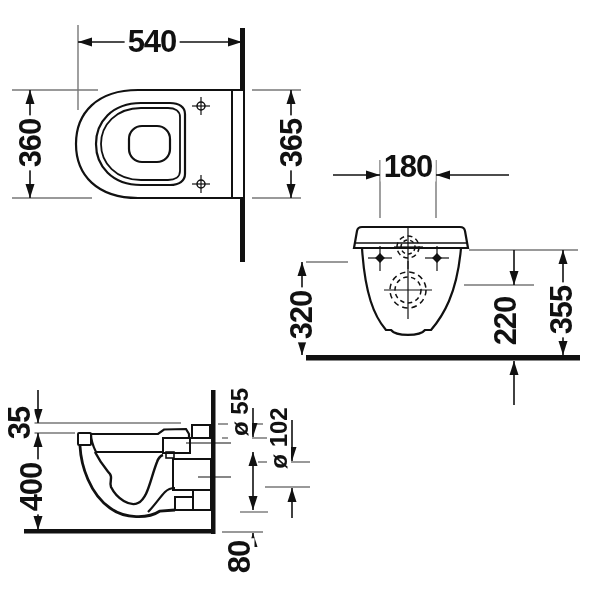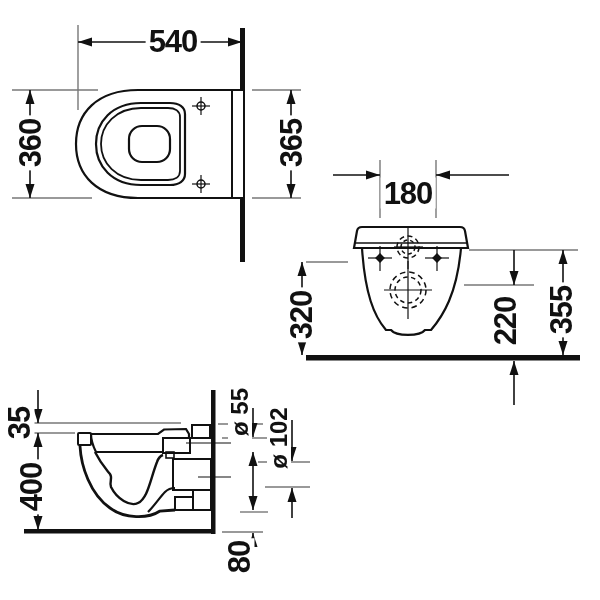--- a/index.html
+++ b/index.html
@@ -171,25 +171,25 @@
       <polygon points="253,437 248.5,423 257.5,423"></polygon>
       <polygon points="253,452 248.5,466 257.5,466"></polygon>
       <polygon points="253,510 248.5,496 257.5,496"></polygon>
       <polygon points="253,533 248.5,547 257.5,547"></polygon>
       <polygon points="292,461 287.5,447 296.5,447"></polygon>
       <polygon points="292,488 287.5,502 296.5,502"></polygon>
     </g>
   </g>
 </svg>
 
-  <div class="dim" style="left:173px;top:41px;">540</div>
+  <div class="dim" style="left:152px;top:41px;">540</div>
   <div class="dim rot" style="left:30px;top:143px;">360</div>
   <div class="dim rot" style="left:291px;top:143px;">365</div>
 
-  <div class="dim" style="left:408px;top:193px;">180</div>
+  <div class="dim" style="left:408px;top:166px;">180</div>
   <div class="dim rot" style="left:301px;top:315px;">320</div>
   <div class="dim rot" style="left:505px;top:321px;">220</div>
   <div class="dim rot" style="left:561px;top:310px;">355</div>
 
   <div class="dim rot" style="left:19px;top:423px;">35</div>
   <div class="dim rot" style="left:31px;top:487px;">400</div>
   <div class="dim rot small" style="left:240px;top:412px;">ø 55</div>
   <div class="dim rot small" style="left:279px;top:438px;">ø 102</div>
   <div class="dim rot" style="left:239px;top:557px;">80</div>
 </div>

